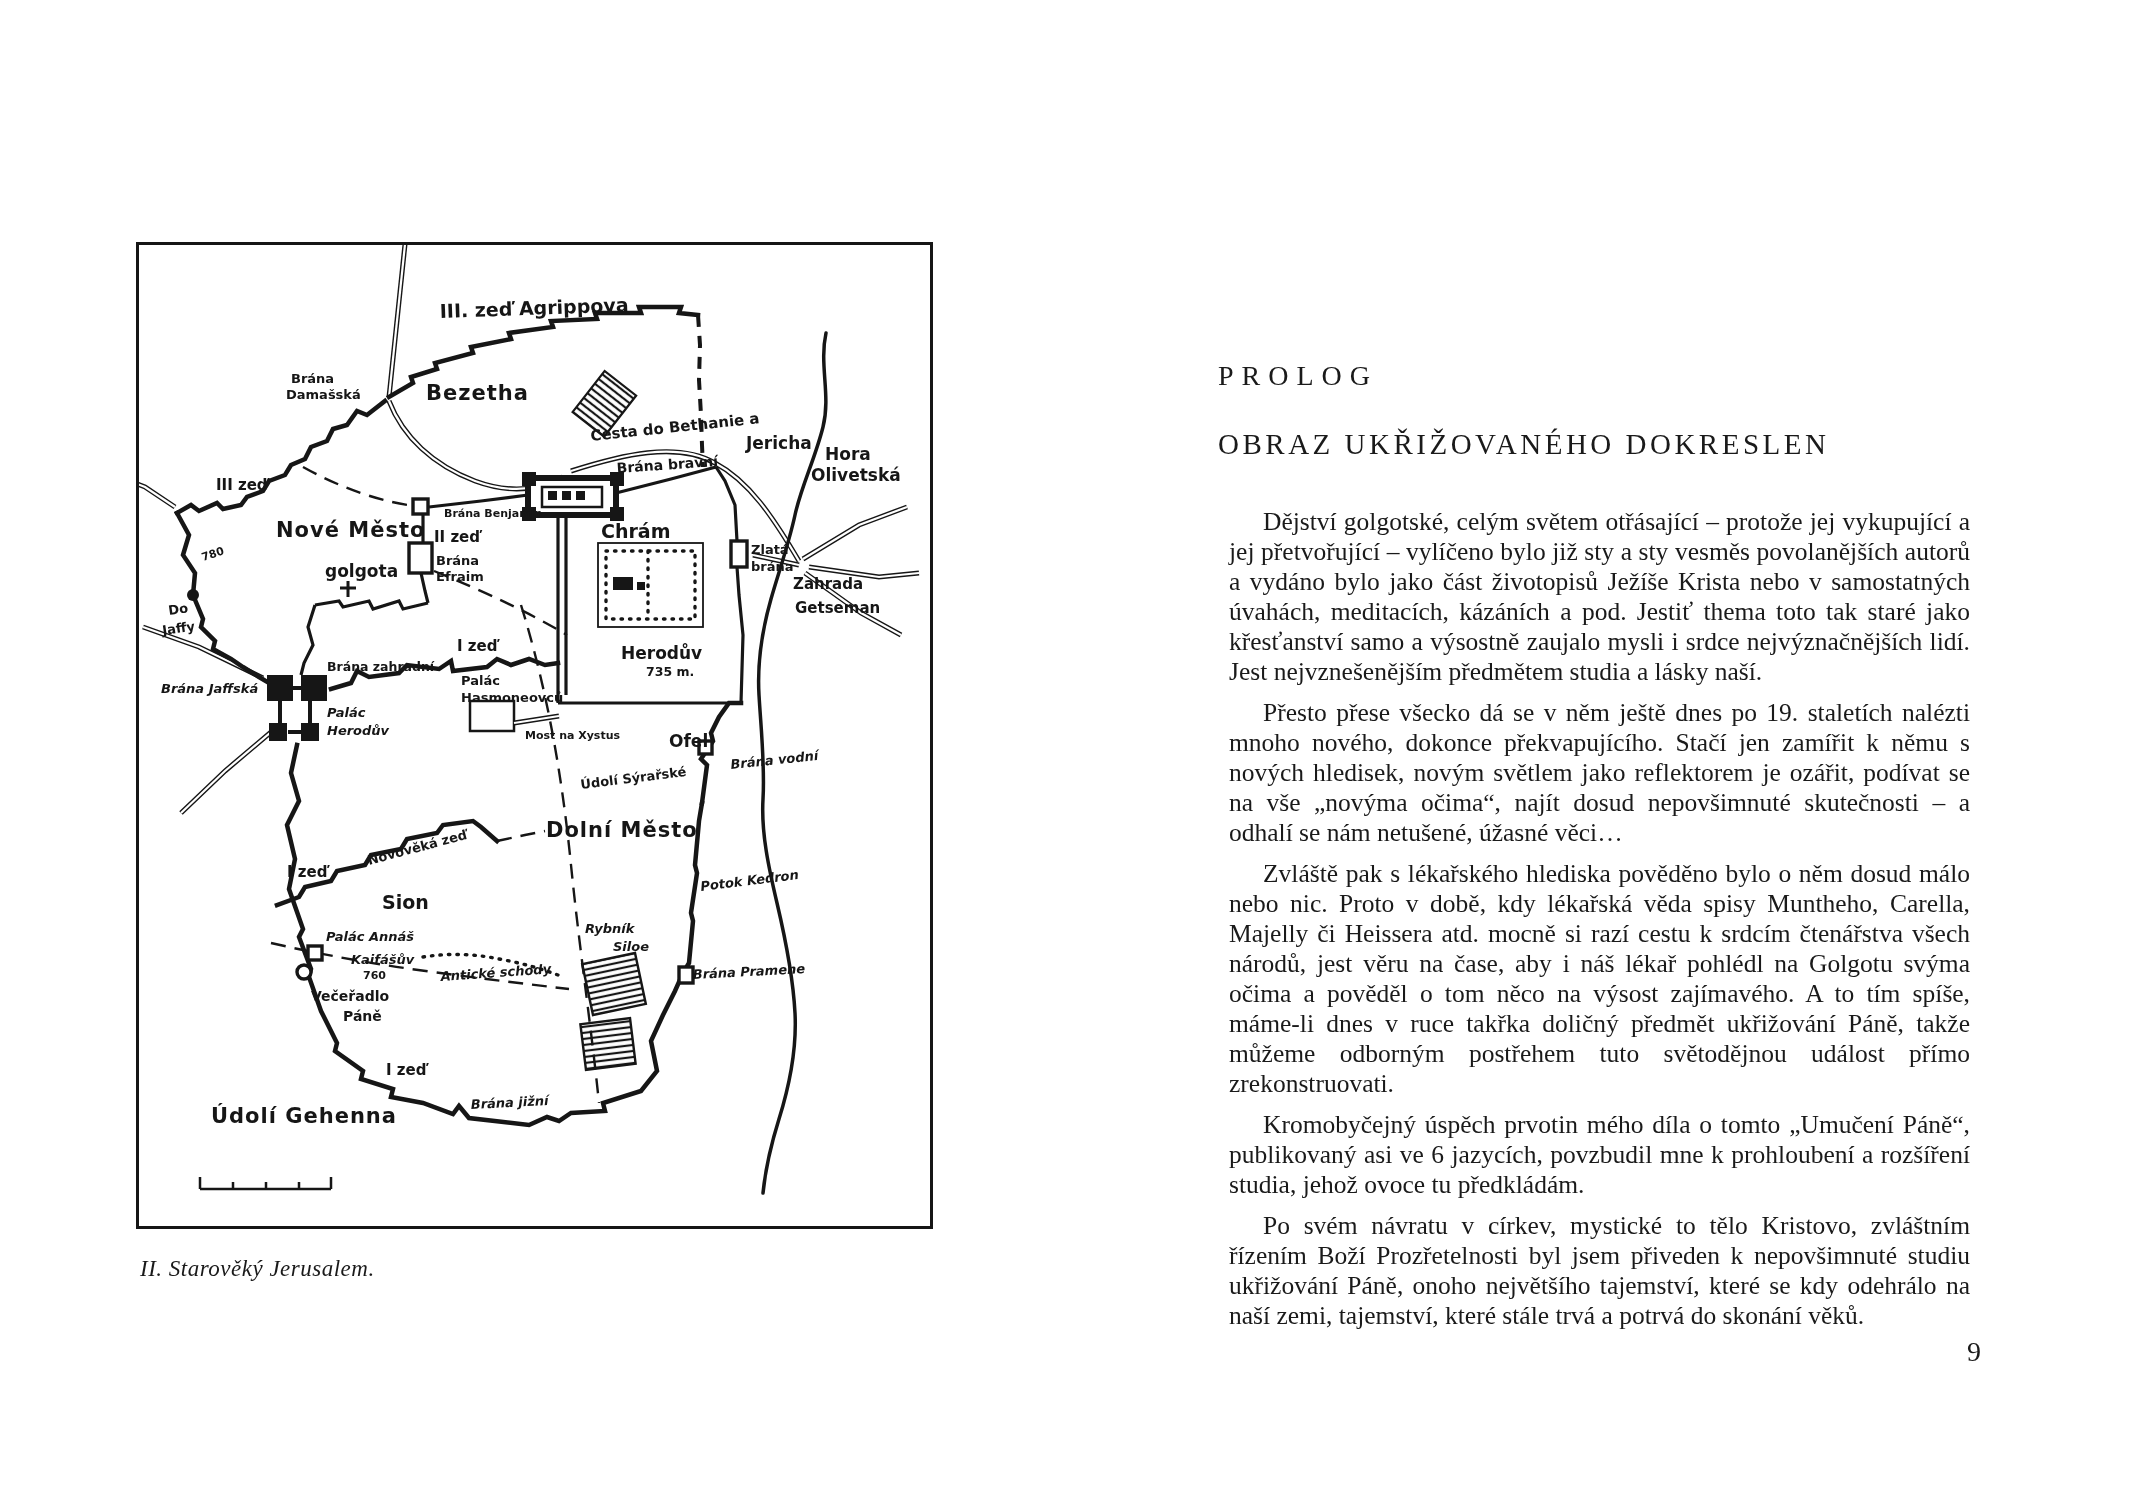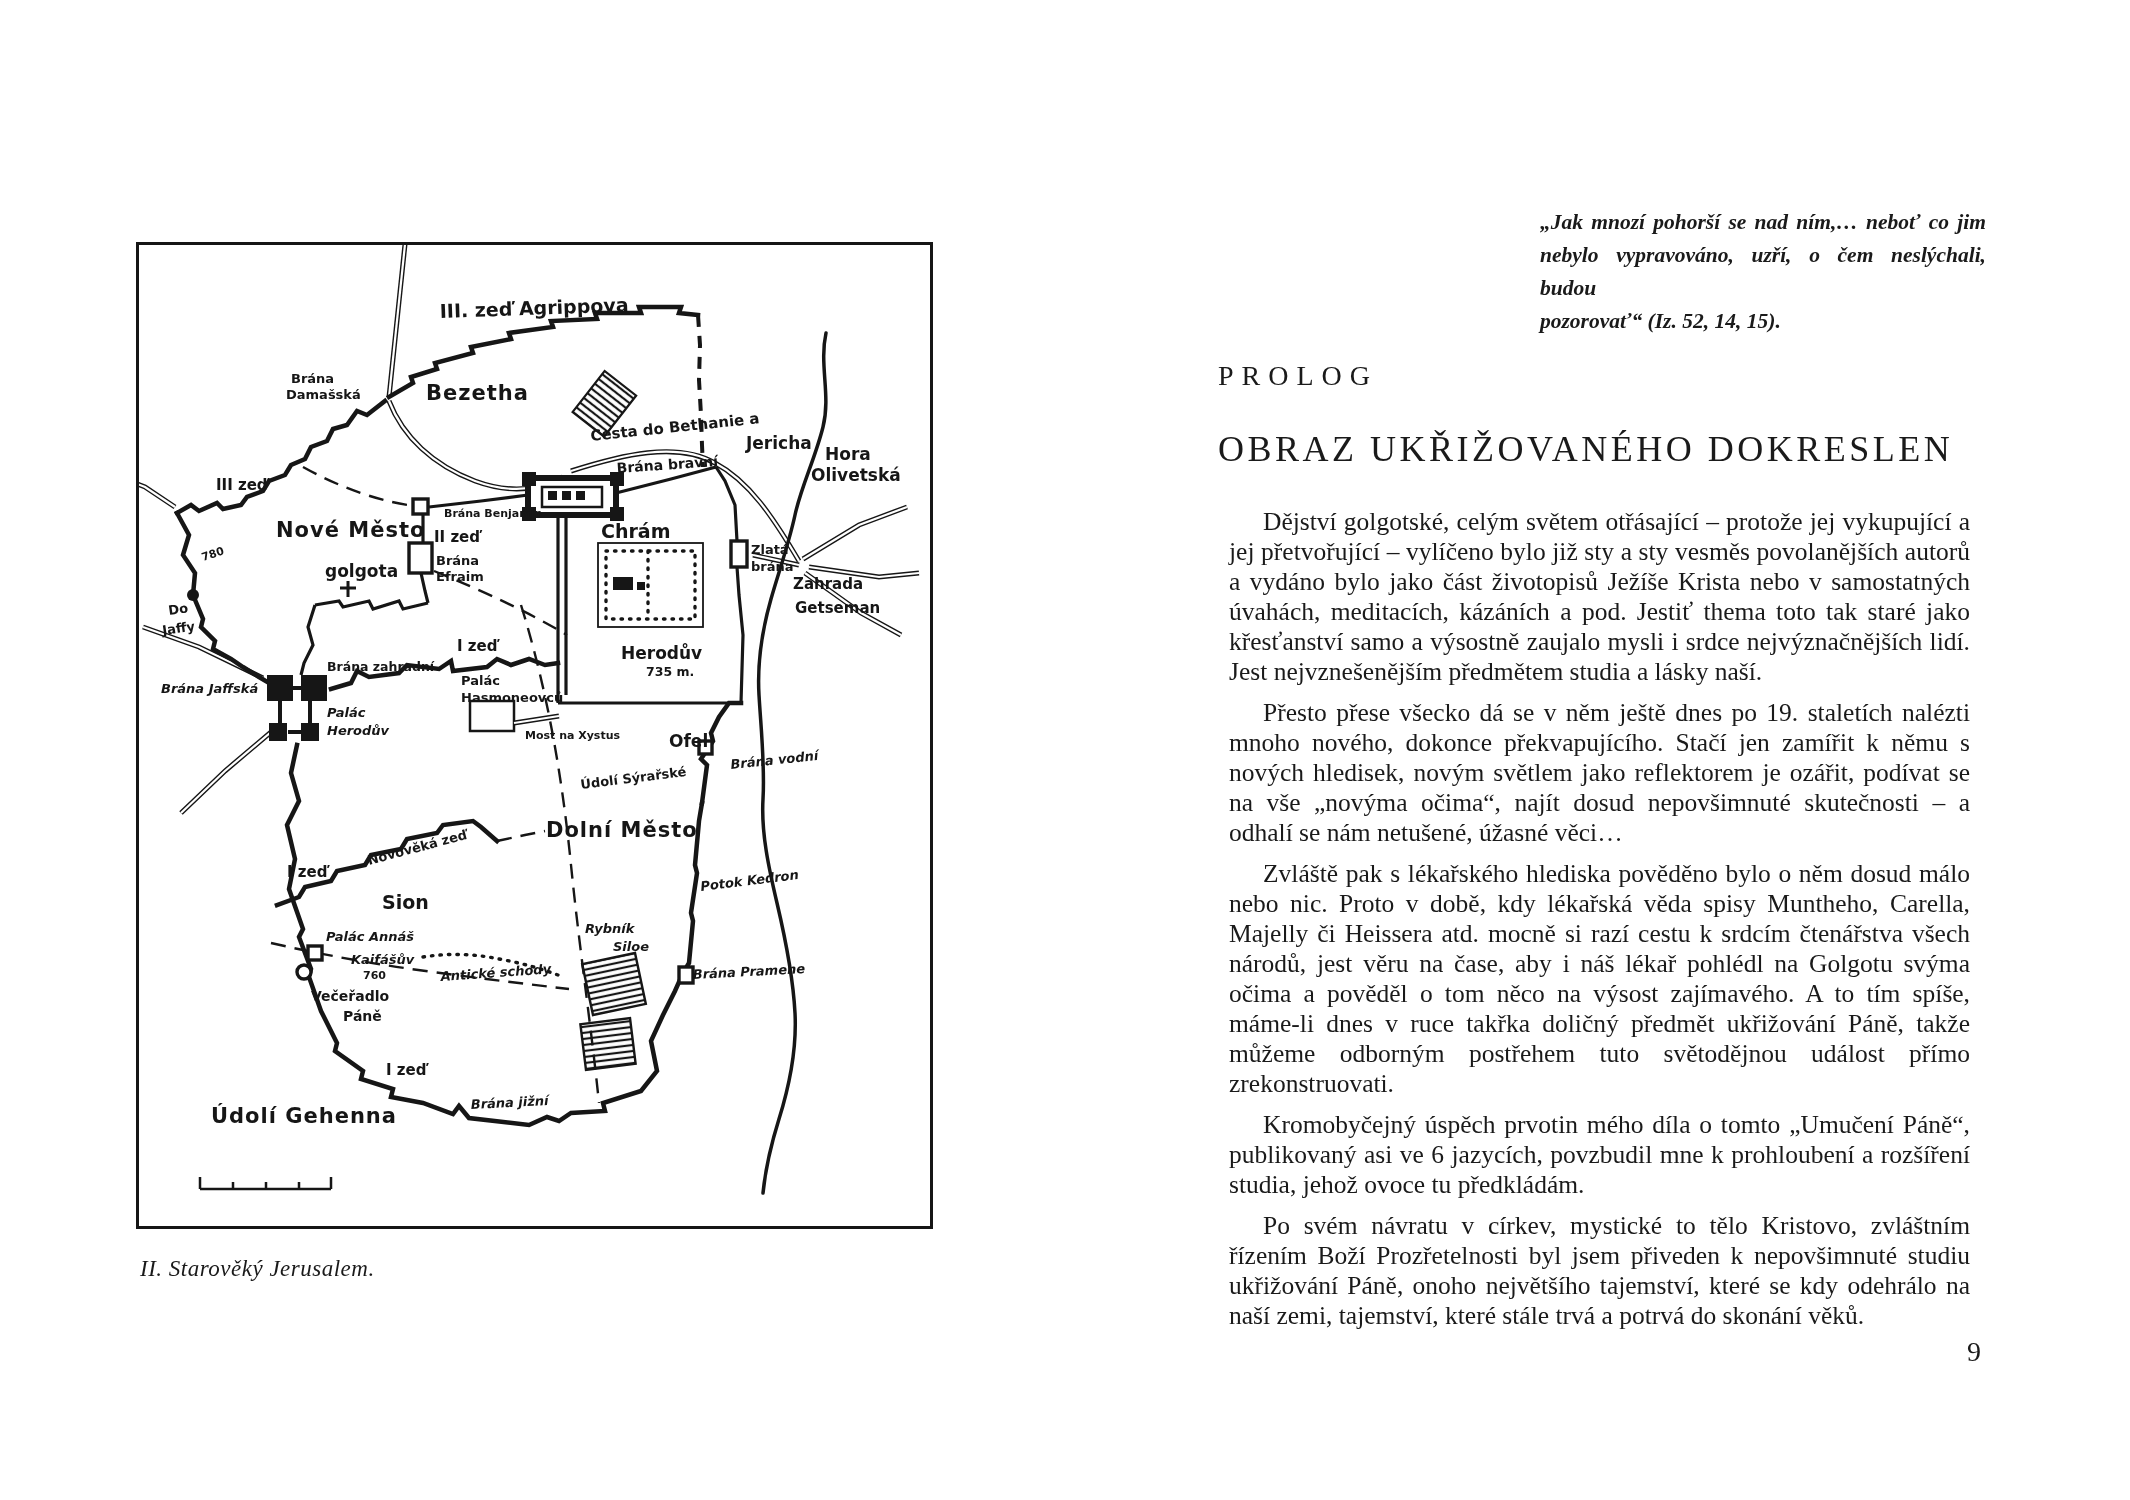--- a/index.html
+++ b/index.html
@@ -31,21 +31,21 @@
   .t13{font-size:13px;font-weight:bold;}
   .t12{font-size:12.5px;font-weight:bold;}
   .t11{font-size:11px;font-weight:bold;}
   .it{font-style:italic;}
   
   .epigraph{position:absolute;left:1540px;top:206px;width:446px;font-style:italic;
             font-size:21.5px;line-height:33px;font-weight:bold;}
   .ep-line{text-align:justify;text-align-last:justify;}
   .ep-line.last{text-align-last:left;}
   .h-prolog{position:absolute;left:1218px;top:360px;font-size:28px;letter-spacing:8px;}
-  .h-chapter{position:absolute;left:1218px;top:428px;font-size:36px;letter-spacing:3.5px;}
+  .h-chapter{position:absolute;left:1218px;top:428px;font-size:29px;letter-spacing:3.5px;}
   .body-text{position:absolute;left:1218px;top:496px;width:763px;font-size:25.5px;
              line-height:30px;text-align:justify;}
   .body-text p{margin:11px;text-indent:34px;}
   .page-number{position:absolute;left:1218px;top:1336px;width:763px;text-align:right;
                font-size:28px;}
 </style>
 </head>
 <body>
 
 <div class="spread">
@@ -230,25 +230,20 @@
         <text class="ml t13 it" x="592" y="804" transform="rotate(-3 592 804)">Brána Pramene</text>
         <text class="ml t15" x="285" y="900">I zeď</text>
         <text class="ml t21" x="110" y="948">Údolí Gehenna</text>
         <text class="ml t13 it" x="370" y="934" transform="rotate(-3 370 934)">Brána jižní</text>
       </g>
     </svg>
   </div>
 
   <div class="fig-caption">II. Starověký Jerusalem.</div>
 
-  <div class="epigraph">
-    <div class="ep-line">„Jak mnozí pohorší se nad ním,… neboť co jim</div>
-    <div class="ep-line">nebylo vypravováno, uzří, o čem neslýchali, budou</div>
-    <div class="ep-line last">pozorovať“ (Iz. 52, 14, 15).</div>
-  </div>
 
   <div class="h-prolog">PROLOG</div>
 
   <div class="h-chapter">OBRAZ UKŘIŽOVANÉHO DOKRESLEN</div>
 
   <div class="body-text">
     <p>Dějství golgotské, celým světem otřásající – protože jej vykupující a jej přetvořující – vylíčeno bylo již sty a sty vesměs povolanějších autorů a vydáno bylo jako část životopisů Ježíše Krista nebo v samostatných úvahách, meditacích, kázáních a pod. Jestiť thema toto tak staré jako křesťanství samo a výsostně zaujalo mysli i srdce nejvýznačnějších lidí. Jest nejvznešenějším předmětem studia a lásky naší.</p>
     <p>Přesto přese všecko dá se v něm ještě dnes po 19. staletích nalézti mnoho nového, dokonce překvapujícího. Stačí jen zamířit k němu s nových hledisek, novým světlem jako reflektorem je ozářit, podívat se na vše „novýma očima“, najít dosud nepovšimnuté skutečnosti – a odhalí se nám netušené, úžasné věci…</p>
     <p>Zvláště pak s lékařského hlediska pověděno bylo o něm dosud málo nebo nic. Proto v době, kdy lékařská věda spisy Muntheho, Carella, Majelly či Heissera atd. mocně si razí cestu k srdcím čtenářstva všech národů, jest věru na čase, aby i náš lékař pohlédl na Golgotu svýma očima a pověděl o tom něco na výsost zajímavého. A to tím spíše, máme-li dnes v ruce takřka doličný předmět ukřižování Páně, takže můžeme odborným postřehem tuto světodějnou událost přímo zrekonstruovati.</p>
     <p>Kromobyčejný úspěch prvotin mého díla o tomto „Umučení Páně“, publikovaný asi ve 6 jazycích, povzbudil mne k prohloubení a rozšíření studia, jehož ovoce tu předkládám.</p>

